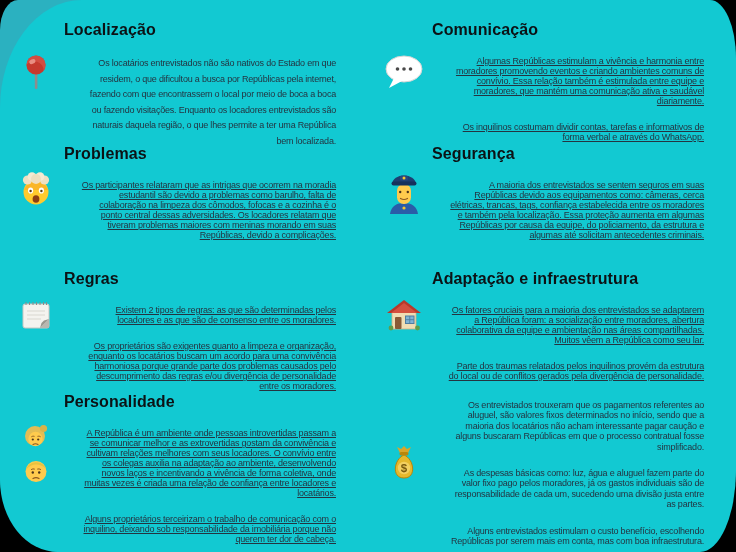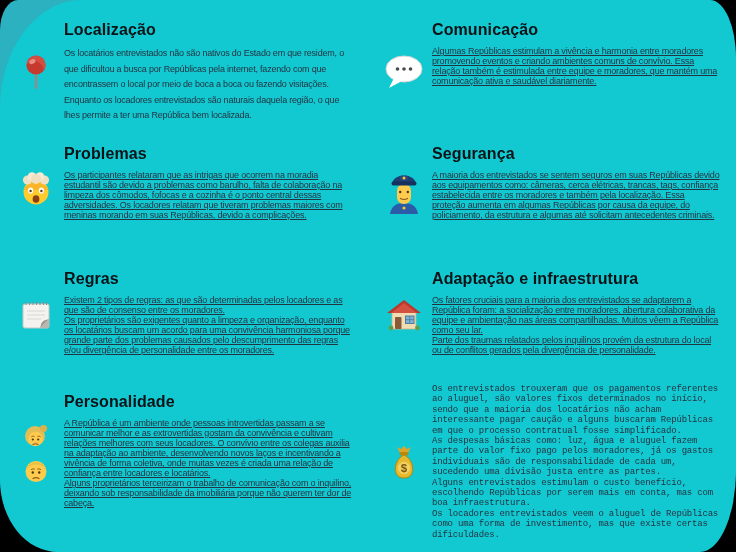--- a/index.html
+++ b/index.html
@@ -21,24 +21,24 @@
     grid-template-rows:124px 125px 123px 1fr;
     padding-top:12px;box-sizing:border-box;
   }
   .section{position:relative;padding:0 16px 0 64px;box-sizing:border-box;}
   .sec-title{
     margin:8px 0 6px;text-align:left;
     font-size:16px;line-height:20px;font-weight:700;color:#0c1215;
     letter-spacing:0.1px;
   }
   .sec-body{color:#243441;font-size:9px;letter-spacing:-0.2px;}
-  .sec-body p{margin:0;}
+  .sec-body p{margin:16px;text-align:right;}
   .lh-roomy p{line-height:15.6px;}
   .lh-mid p{line-height:10px;text-decoration:underline;}
-  .lh-tight p{line-height:10.4px;font-size:9px;font-family:Liberation Mono, monospace;}
+  .lh-tight p{line-height:10.4px;font-size:9px;}
   .icon-slot{position:absolute;left:14px;top:38px;width:44px;display:flex;flex-direction:column;align-items:center;gap:4px;}
   .it-row1{top:42px;}
   .it-row2{top:34px;}
   .it-row3{top:38px;}
   .it-people{top:40px;}
   .it-bag{top:60px;}
   svg{display:block;}
 </style>
 </head>
 <body>
@@ -71,20 +71,21 @@
           <ellipse cx="21" cy="15" rx="18" ry="13" fill="none" stroke="#d4d4d4" stroke-width="1"></ellipse>
           <path d="M11 24 L6 34 L19 27 Z" fill="#ffffff"></path>
           <circle cx="14.5" cy="15" r="1.8" fill="#4a4a4a"></circle>
           <circle cx="21" cy="15" r="1.8" fill="#4a4a4a"></circle>
           <circle cx="27.5" cy="15" r="1.8" fill="#4a4a4a"></circle>
         </svg>
       </div>
       <h2 class="sec-title">Comunicação</h2>
       <div class="sec-body lh-mid">
         <p>Algumas Repúblicas estimulam a vivência e harmonia entre moradores promovendo eventos e criando ambientes comuns de convívio. Essa relação também é estimulada entre equipe e moradores, que mantém uma comunicação ativa e saudável diariamente.</p>
+        <p>Os inquilinos costumam dividir contas, tarefas e informativos de forma verbal e através do WhatsApp.</p>
       </div>
     </div>
 
     <div class="section">
       <div class="icon-slot it-row2">
         <svg width="34" height="36" viewBox="0 0 34 36">
           <circle cx="17" cy="22" r="12.5" fill="#ffcb2e"></circle>
           <path d="M5 20 a12.5 12.5 0 0 1 24 0 Z" fill="#f5a623" opacity="0.55"></path>
           <circle cx="8.5" cy="10" r="4.6" fill="#efe0c3"></circle>
           <circle cx="25.5" cy="10" r="4.6" fill="#efe0c3"></circle>

